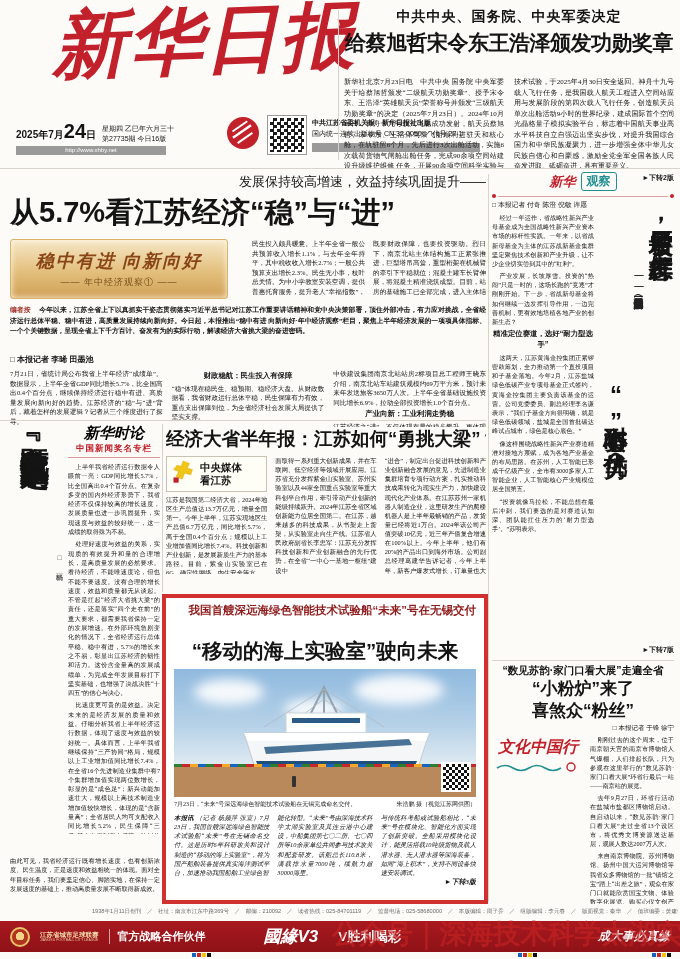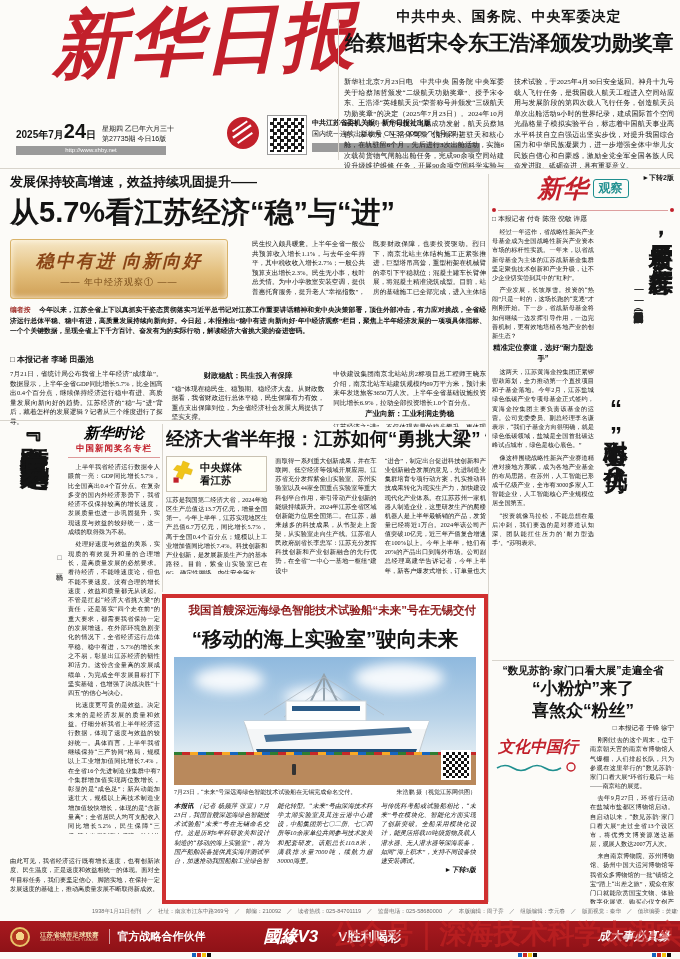--- a/index.html
+++ b/index.html
@@ -33,21 +33,21 @@
   .award{position:absolute;left:344px;top:8px;width:330px;}
   .award .kicker{font-size:14px;font-weight:bold;text-align:center;letter-spacing:1px;}
   .award .headline{font-size:21px;font-weight:900;text-align:center;letter-spacing:-0.5px;
      margin-top:3px;white-space:nowrap;}
   .award .body{margin-top:20px;column-count:2;column-gap:10px;font-size:7px;line-height:1.5;
      height:96px;overflow:hidden;}
   .hsep{position:absolute;left:0;width:680px;border-top:1px solid #d8d4cc;}
 
   
   .lead{position:absolute;left:10px;top:173px;width:476px;}
-  .lead .kicker{font-size:13px;font-weight:bold;}
+  .lead .kicker{font-size:13px;font-weight:normal;text-align:right;}
   .lead .headline{font-size:29px;font-weight:900;letter-spacing:0px;margin-top:2px;white-space:nowrap;}
   .lead-row{display:flex;gap:24px;margin-top:6px;}
   .gold-banner{width:216px;height:58px;flex:none;
      background:linear-gradient(180deg,#f6e7c6,#e3bf7d 55%,#cf9f55);
      border:1px solid #d9b36a;border-radius:3px;box-shadow:inset 0 0 6px #fff8e8;
      display:flex;flex-direction:column;justify-content:center;align-items:center;}
   .gold-banner .t{font-size:18px;font-weight:900;color:#8a4516;letter-spacing:2px;
      font-family:"Liberation Serif",serif;font-style:italic;}
   .gold-banner .s{font-size:9px;color:#7a4d1a;margin-top:3px;letter-spacing:1px;}
   .lead-sidecols{flex:1;display:flex;gap:8px;height:58px;overflow:hidden;}
@@ -80,39 +80,39 @@
   .cctv-body{display:flex;gap:8px;margin-top:5px;height:118px;overflow:hidden;}
   .cctv-body>div{flex:1;font-size:6.3px;line-height:1.45;}
   .badge{border:1px solid #c9c2b2;background:#fffef6;display:flex;align-items:center;gap:4px;
      padding:3px;margin-bottom:3px;}
   .badge .tx{font-size:10.5px;font-weight:900;line-height:1.25;}
 
   
   .redbox{position:absolute;left:162px;top:594px;width:326px;height:310px;box-sizing:border-box;
      border:4px solid #d03030;background:#fff;padding:5px 8px;}
   .redbox .kicker{color:#8f1d1d;font-weight:bold;font-size:11.5px;text-align:right;white-space:nowrap;}
-  .redbox .headline{font-size:20.5px;font-weight:900;text-align:center;margin-top:7px;white-space:nowrap;}
+  .redbox .headline{font-size:20.5px;font-weight:900;text-align:center;margin-top:19px;white-space:nowrap;}
   .photo{position:relative;height:128px;margin-top:4px;overflow:hidden;
      background:linear-gradient(180deg,#8fb9de 0%,#b7d2e8 45%,#dbe8f1 72%,#e9eef2 100%);}
   .cloud{position:absolute;background:#fff;border-radius:50%;filter:blur(6px);opacity:.9;}
   .dock{position:absolute;left:0;right:0;bottom:0;height:30px;background:#b9895c;}
   .dock:before{content:"";position:absolute;left:0;right:0;top:-3px;height:3px;
      background:repeating-linear-gradient(90deg,#2e7d32 0 8px,#c62828 8px 16px,#f9a825 16px 24px,#1565c0 24px 32px);}
   .person{position:absolute;left:118px;bottom:10px;width:4px;height:11px;background:#333;border-radius:1px;}
   .photo-qr{position:absolute;right:5px;bottom:5px;width:26px;height:26px;border:2px solid #fff;
      background:repeating-conic-gradient(#111 0% 25%, #fff 0% 50%) 0 0/6px 6px;}
   .caption{display:flex;justify-content:space-between;font-size:6px;margin-top:3px;color:#222;}
   .redbox-body{display:flex;gap:8px;margin-top:4px;height:86px;overflow:hidden;}
   .redbox-body>div{flex:1;font-size:6.3px;line-height:1.45;font-style:italic;}
   .lead-in{font-weight:900;}
 
   
   .observe{position:absolute;left:492px;top:172px;width:182px;height:486px;overflow:hidden;}
   .obs-head{display:flex;align-items:center;gap:5px;justify-content:center;}
-  .obs-head .x{font-size:25px;font-weight:bold;font-style:italic;color:#c2202b;}
+  .obs-head .x{font-size:13px;font-weight:bold;font-style:italic;color:#c2202b;}
   .obs-head .g{border:1.5px solid #1f8f8f;color:#1f8f8f;font-weight:900;font-size:12px;
      padding:0 5px;border-radius:3px;}
   .obs-rule{display:flex;align-items:center;gap:2px;margin:3px 0 2px 0;}
   .obs-rule .ln{flex:1;border-top:1px solid #dd9f9f;}
   .obs-rule .dot{width:4px;height:4px;border-radius:50%;background:#c2202b;}
   .observe .byline{font-size:6.8px;margin:2px 0 3px 0;}
   .obs-main{display:flex;gap:4px;}
   .obs-text{width:102px;font-size:6.2px;line-height:1.48;height:400px;overflow:hidden;}
   .obs-text p{margin:0 0 3px 0;text-indent:1.2em;}
   .obs-vh{flex:1;display:flex;flex-direction:row;justify-content:flex-end;gap:3px;height:430px;}

